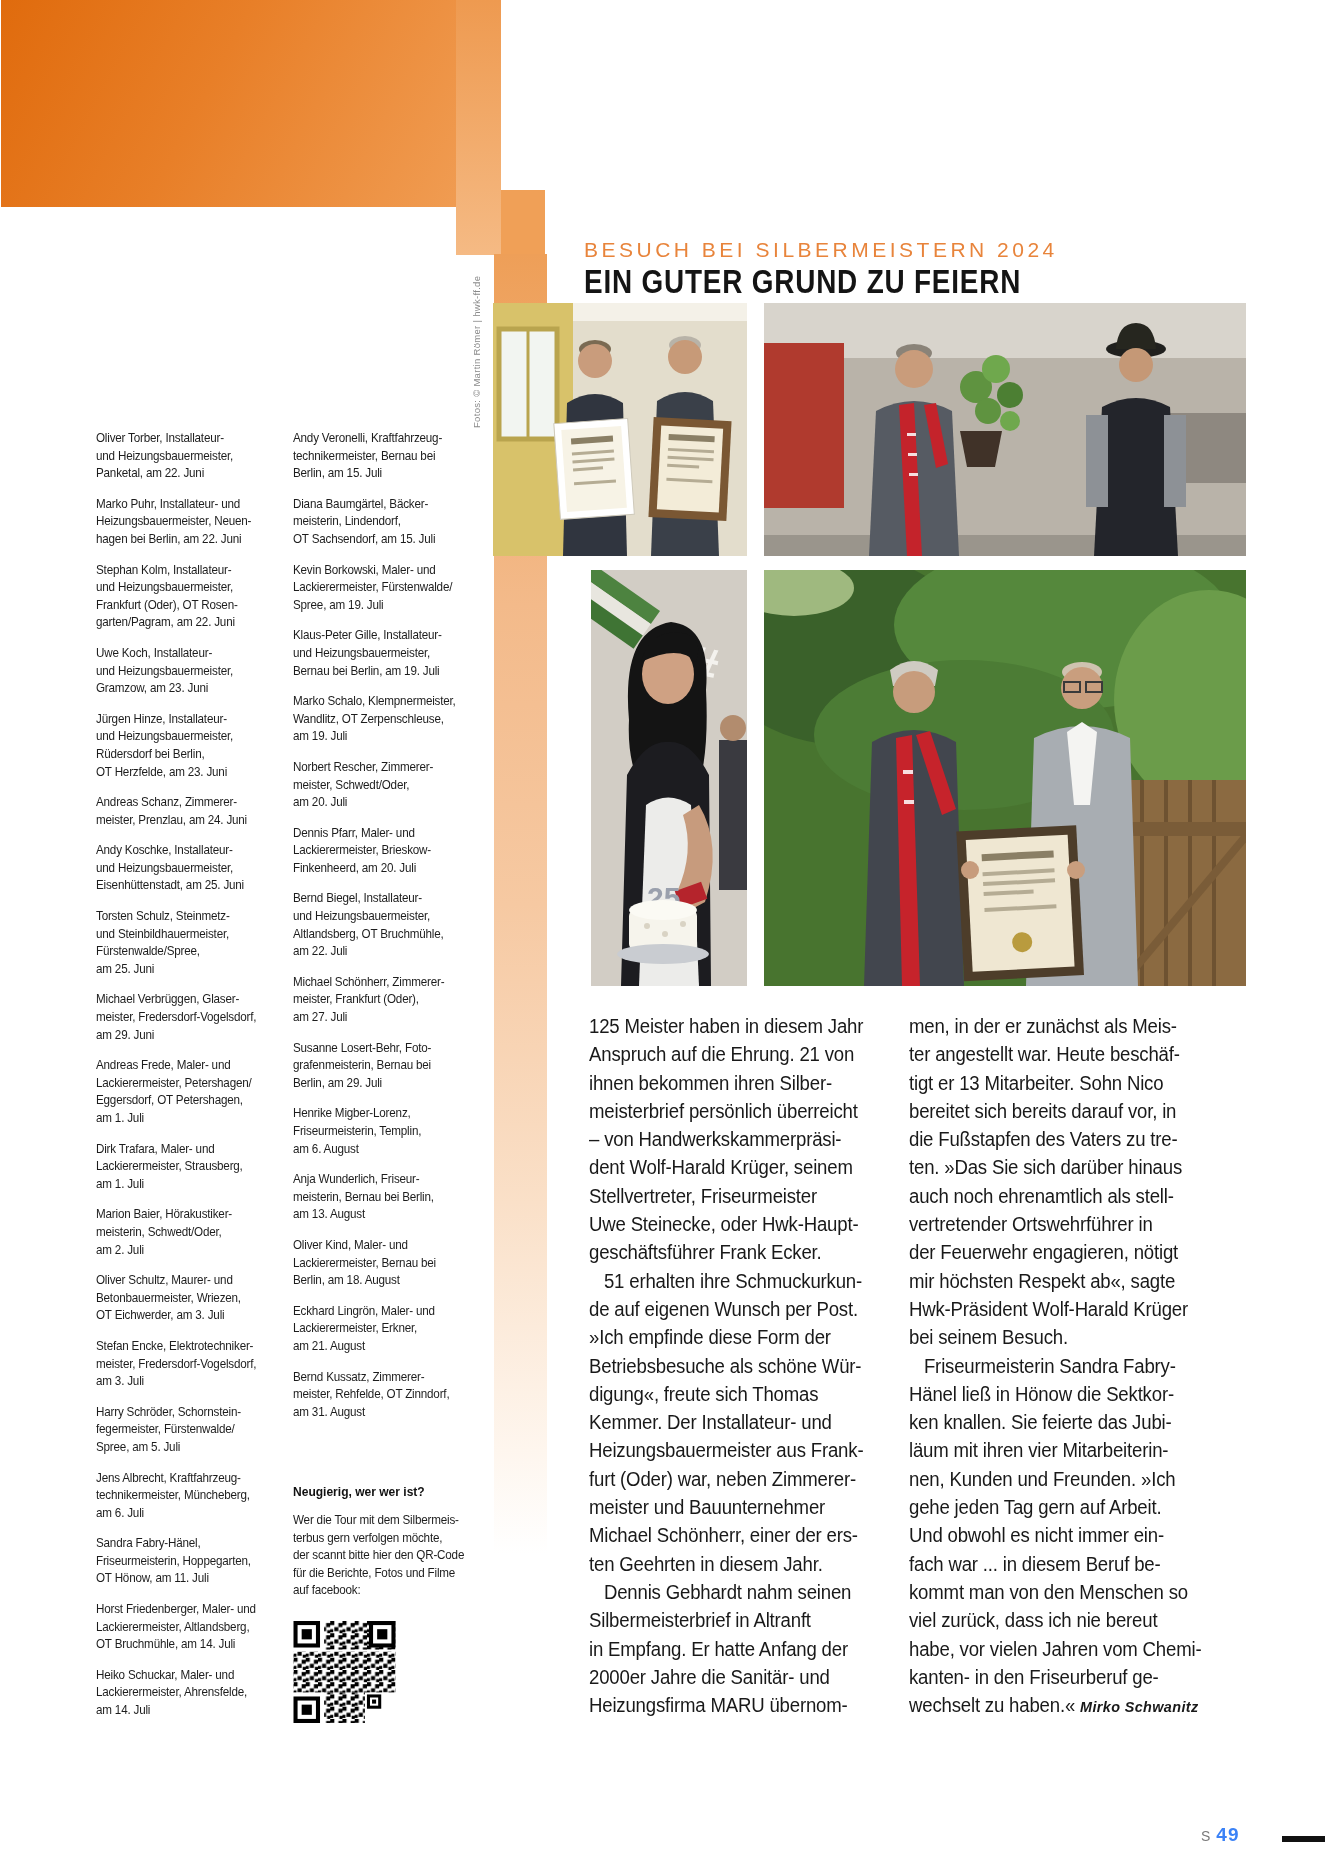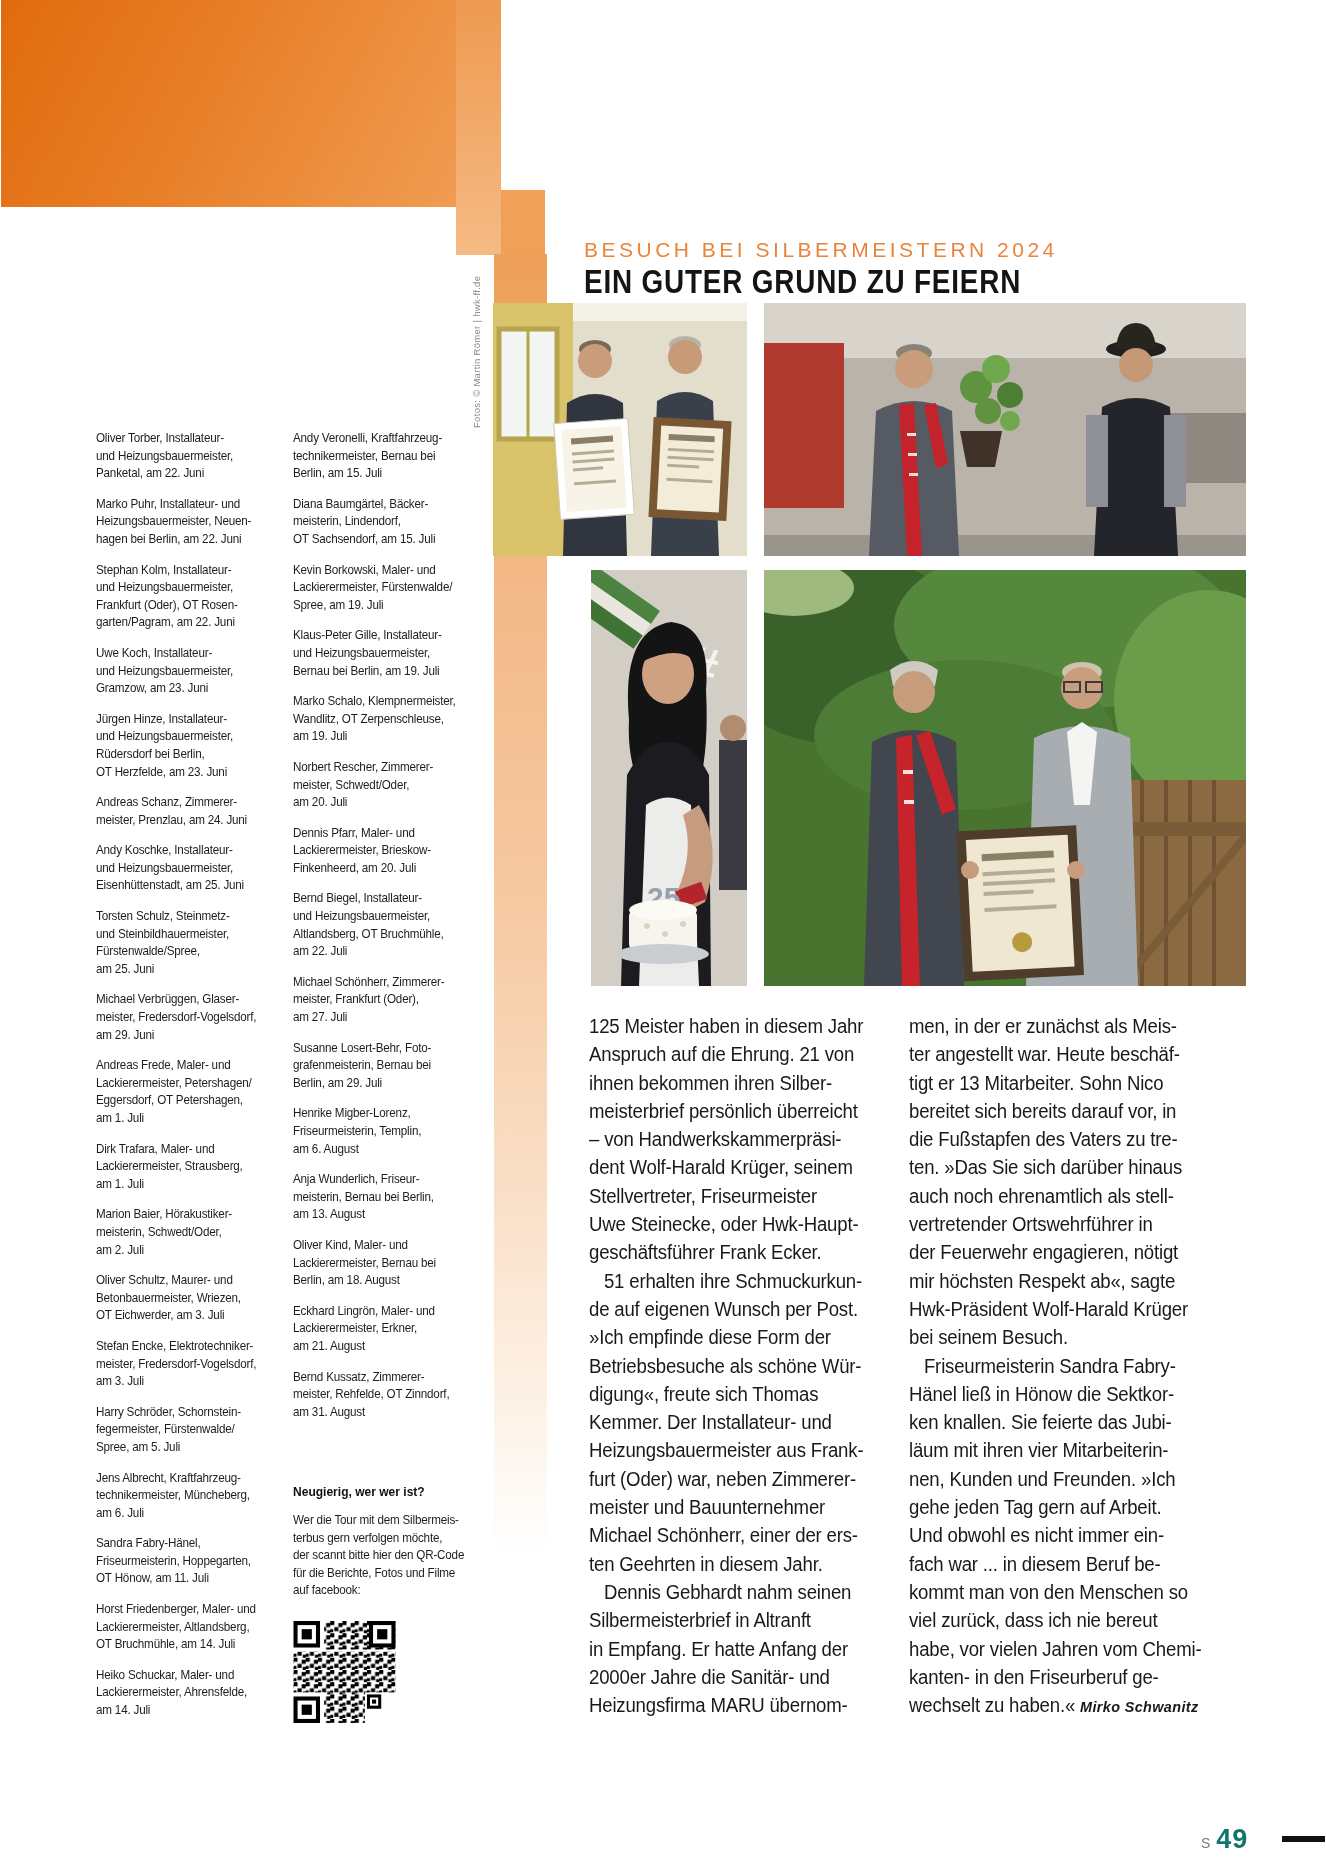--- a/index.html
+++ b/index.html
@@ -53,21 +53,21 @@
   #acol2{left:908px;width:345px;}
   .acol span.body{font-size:20px;line-height:28.3px;letter-spacing:-.2px;white-space:pre;}
   .author{font-size:15.5px;font-weight:700;font-style:italic;letter-spacing:.4px;}
 
   
   .footer-left{position:absolute;left:95px;top:1890px;display:flex;align-items:baseline;}
   .footer-mag{font-size:15px;font-weight:800;letter-spacing:1.5px;color:#111;white-space:pre;}
   .footer-web{font-size:15px;letter-spacing:2px;color:#6f6f6f;margin-left:20px;white-space:pre;text-align:right;}
   .footer-right{position:absolute;left:1200px;top:1824px;display:flex;align-items:baseline;}
   .page-prefix{font-size:14px;color:#7a7a7a;letter-spacing:1px;}
-  .page-num{font-size:27px;font-weight:800;color:#0f766e;margin-left:5px;letter-spacing:1px;}
+  .page-num{font-size:19px;font-weight:800;color:#3b82f6;margin-left:5px;letter-spacing:1px;}
   .footer-rule{position:absolute;left:1281px;top:1836px;width:45px;height:6px;background:#111;}
 </style>
 </head>
 <body>
 
 <div id="page">
 
   <div class="orange-main"></div>
   <div class="orange-band"></div>
   <div class="orange-sq"></div>

